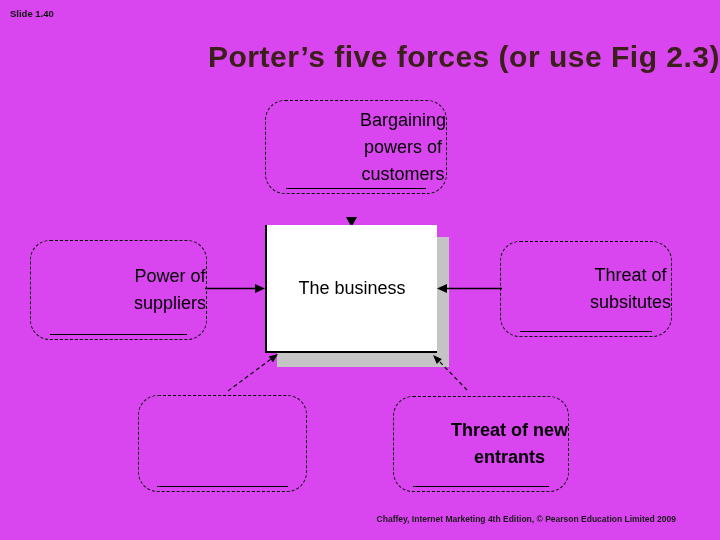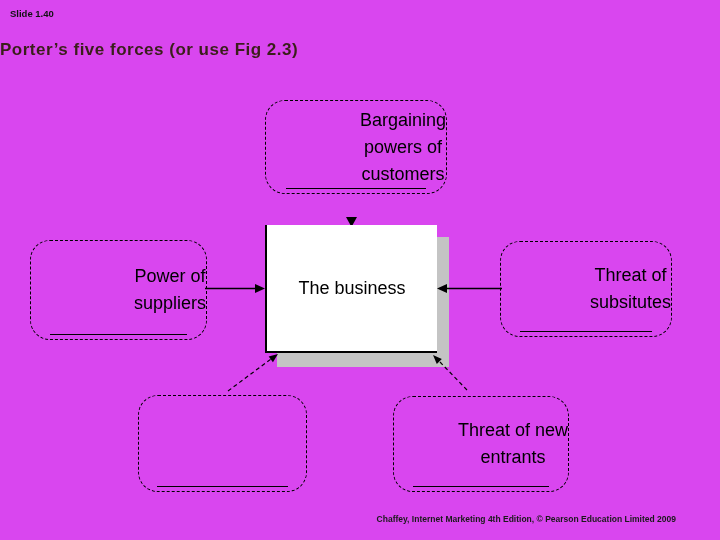--- a/index.html
+++ b/index.html
@@ -4,36 +4,36 @@
 <style>
   html,body{margin:0;padding:0;background:#888;}
   .slide{
     position:relative;width:720px;height:540px;background:#d946ef;
     font-family:"Liberation Sans",sans-serif;overflow:hidden;margin:0 auto;
   }
   .slide-number{
     position:absolute;left:10px;top:8px;font-size:9.5px;font-weight:700;color:#111;
   }
   .title{
-    position:absolute;left:0;right:0;top:40px;text-align:left;
-    font-size:17px;font-weight:700;color:#3a1f1a;letter-spacing:.5px;
+    position:absolute;left:0;right:0;top:40px;text-align:right;
+    font-size:30px;font-weight:700;color:#3a1f1a;letter-spacing:.5px;
   }
   .node{
     position:absolute;border:1px dashed #000;border-radius:20px;
     display:flex;align-items:center;justify-content:flex-end;text-align:center;
     font-size:18px;line-height:27px;color:#000;white-space:pre-line;
   }
   .node .underline{
     position:absolute;left:11%;right:11%;bottom:4px;border-top:1px solid #000;
   }
   .node-customers{left:265px;top:100px;width:180px;height:92px;}
   .node-suppliers{left:30px;top:240px;width:175px;height:98px;}
   .node-substitutes{left:500px;top:241px;width:170px;height:94px;}
   .node-rivalry{left:138px;top:395px;width:167px;height:95px;}
-  .node-entrants{left:393px;top:396px;width:174px;height:94px;}
+  .node-entrants{left:393px;top:396px;width:174px;height:94px;font-weight:bold;}
   .biz-shadow{
     position:absolute;left:277px;top:237px;width:172px;height:130px;background:#c4c4c4;
   }
   .biz-box{
     position:absolute;left:265px;top:225px;width:172px;height:128px;background:#ffffff;
     border-left:2px solid #000;border-bottom:2px solid #000;box-sizing:border-box;
     display:flex;align-items:center;justify-content:center;
     font-size:18px;color:#000;text-align:right;
   }
   svg.overlay{position:absolute;left:0;top:0;pointer-events:none;}

